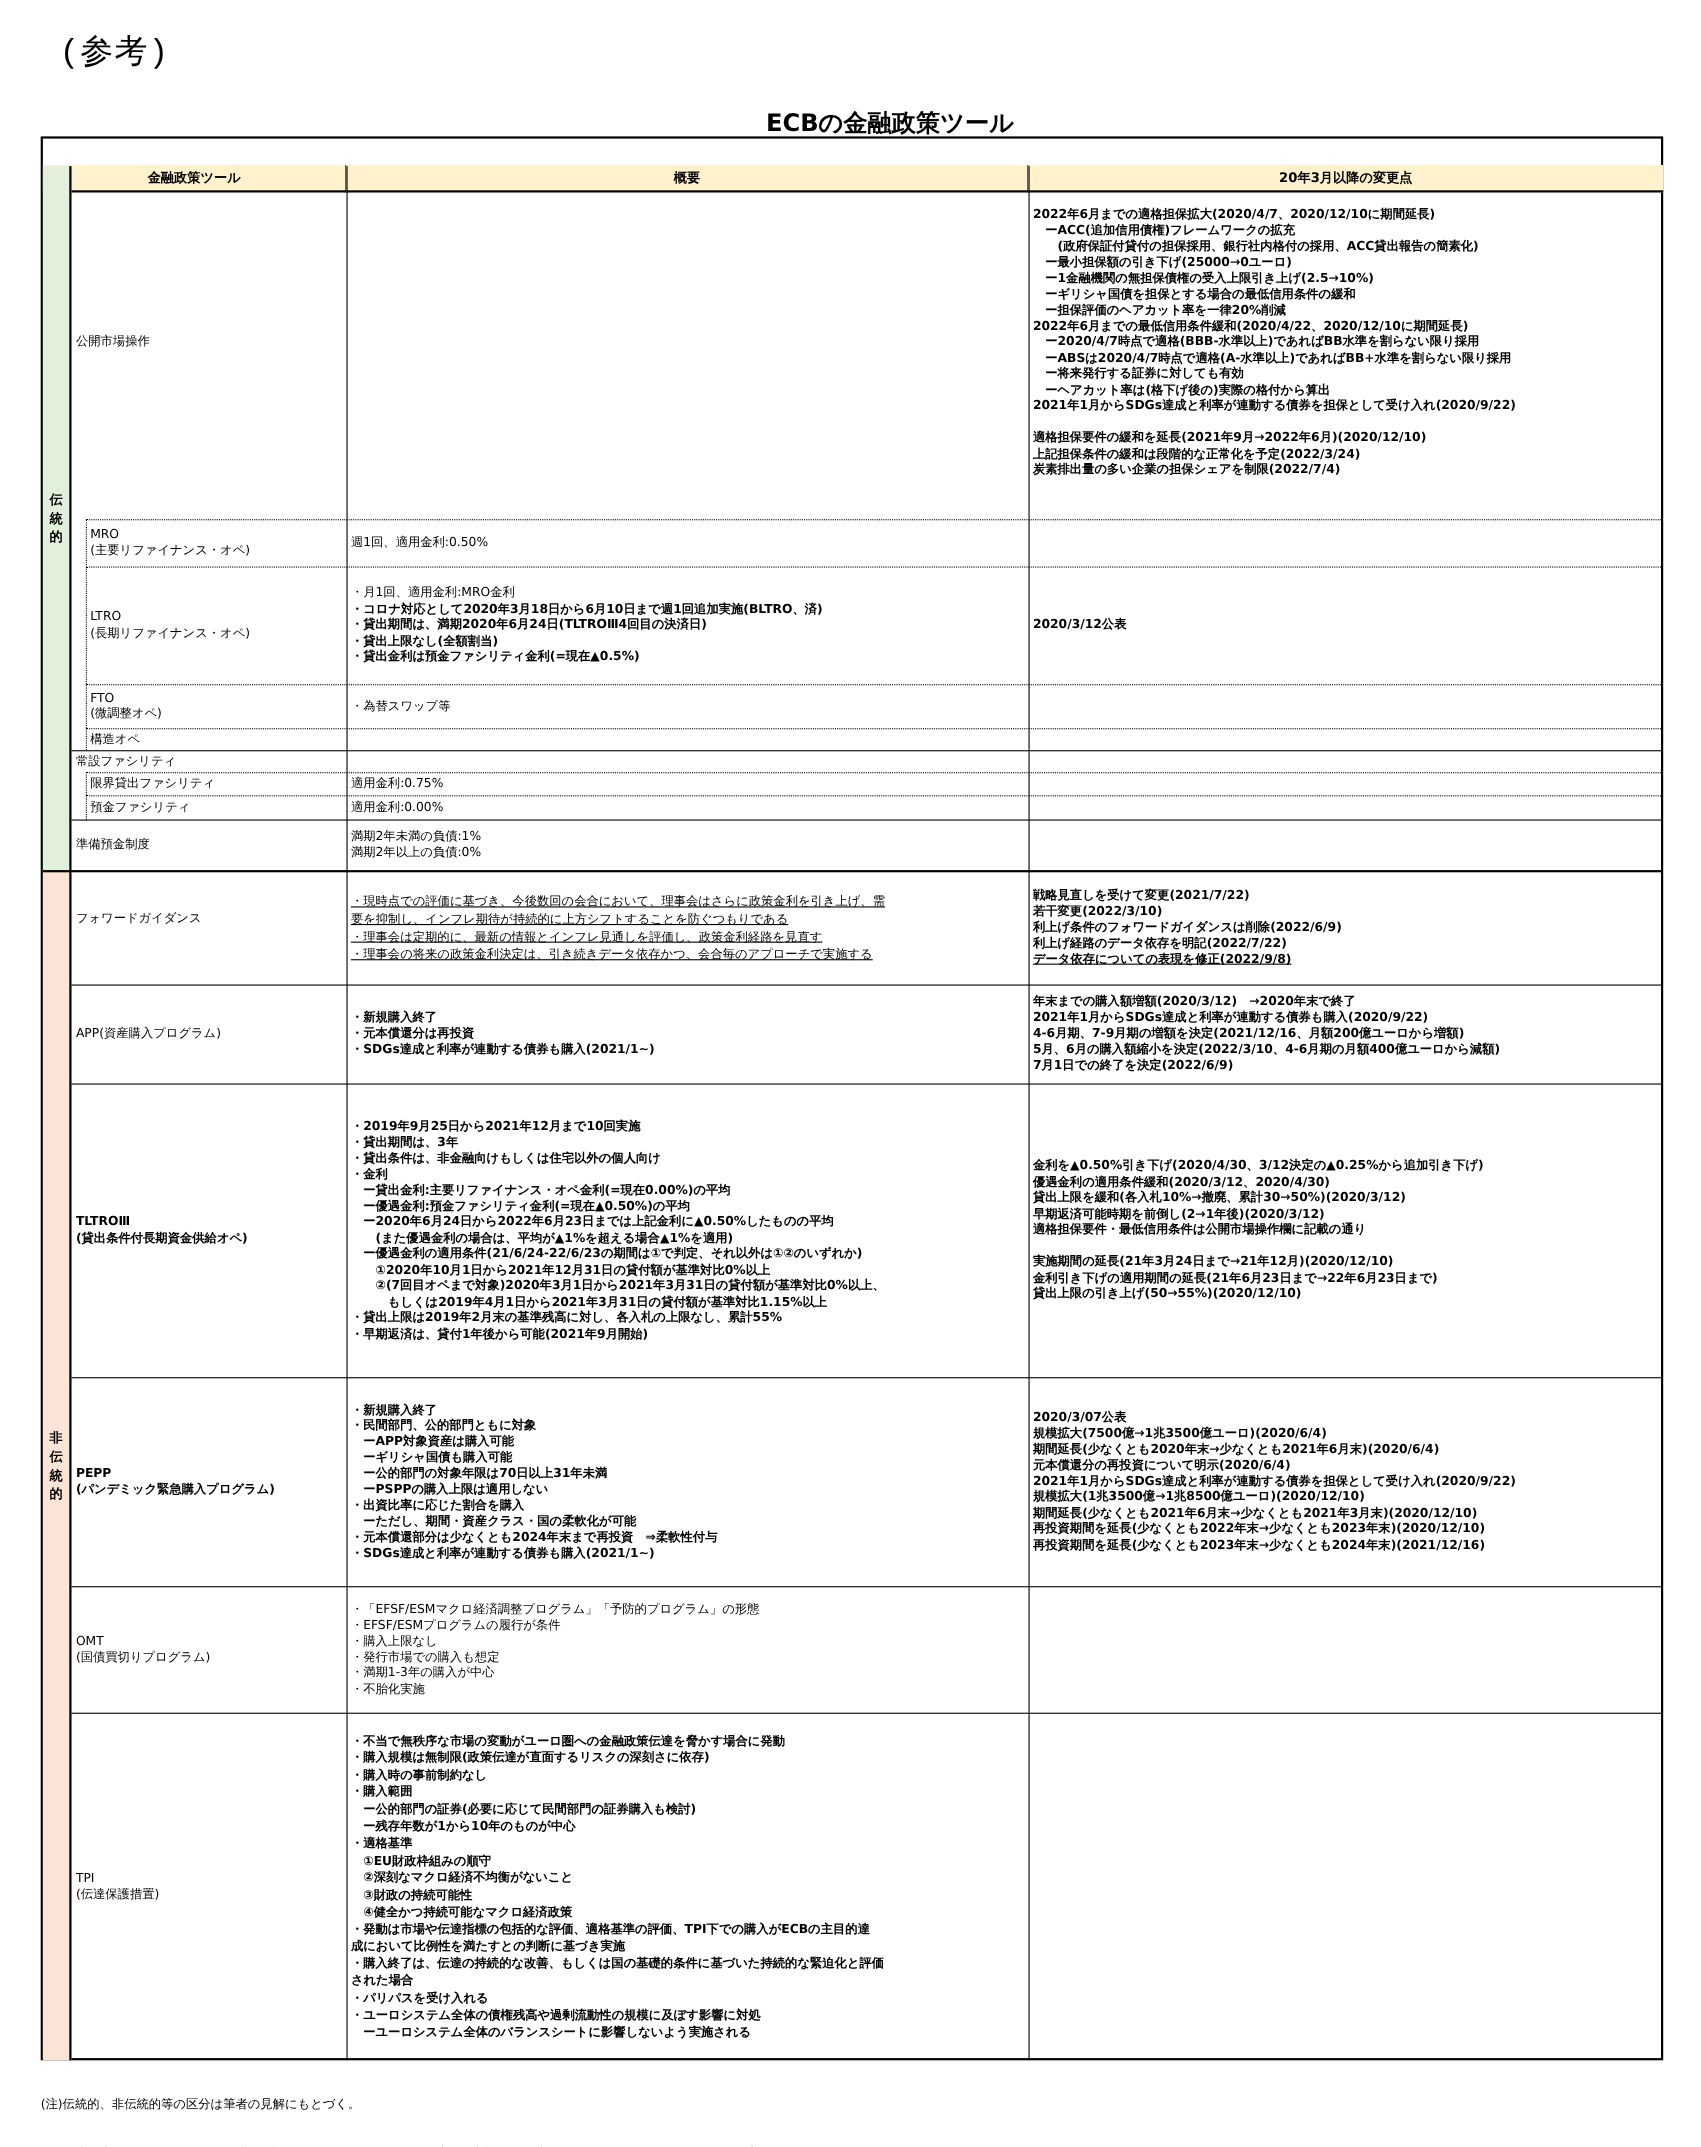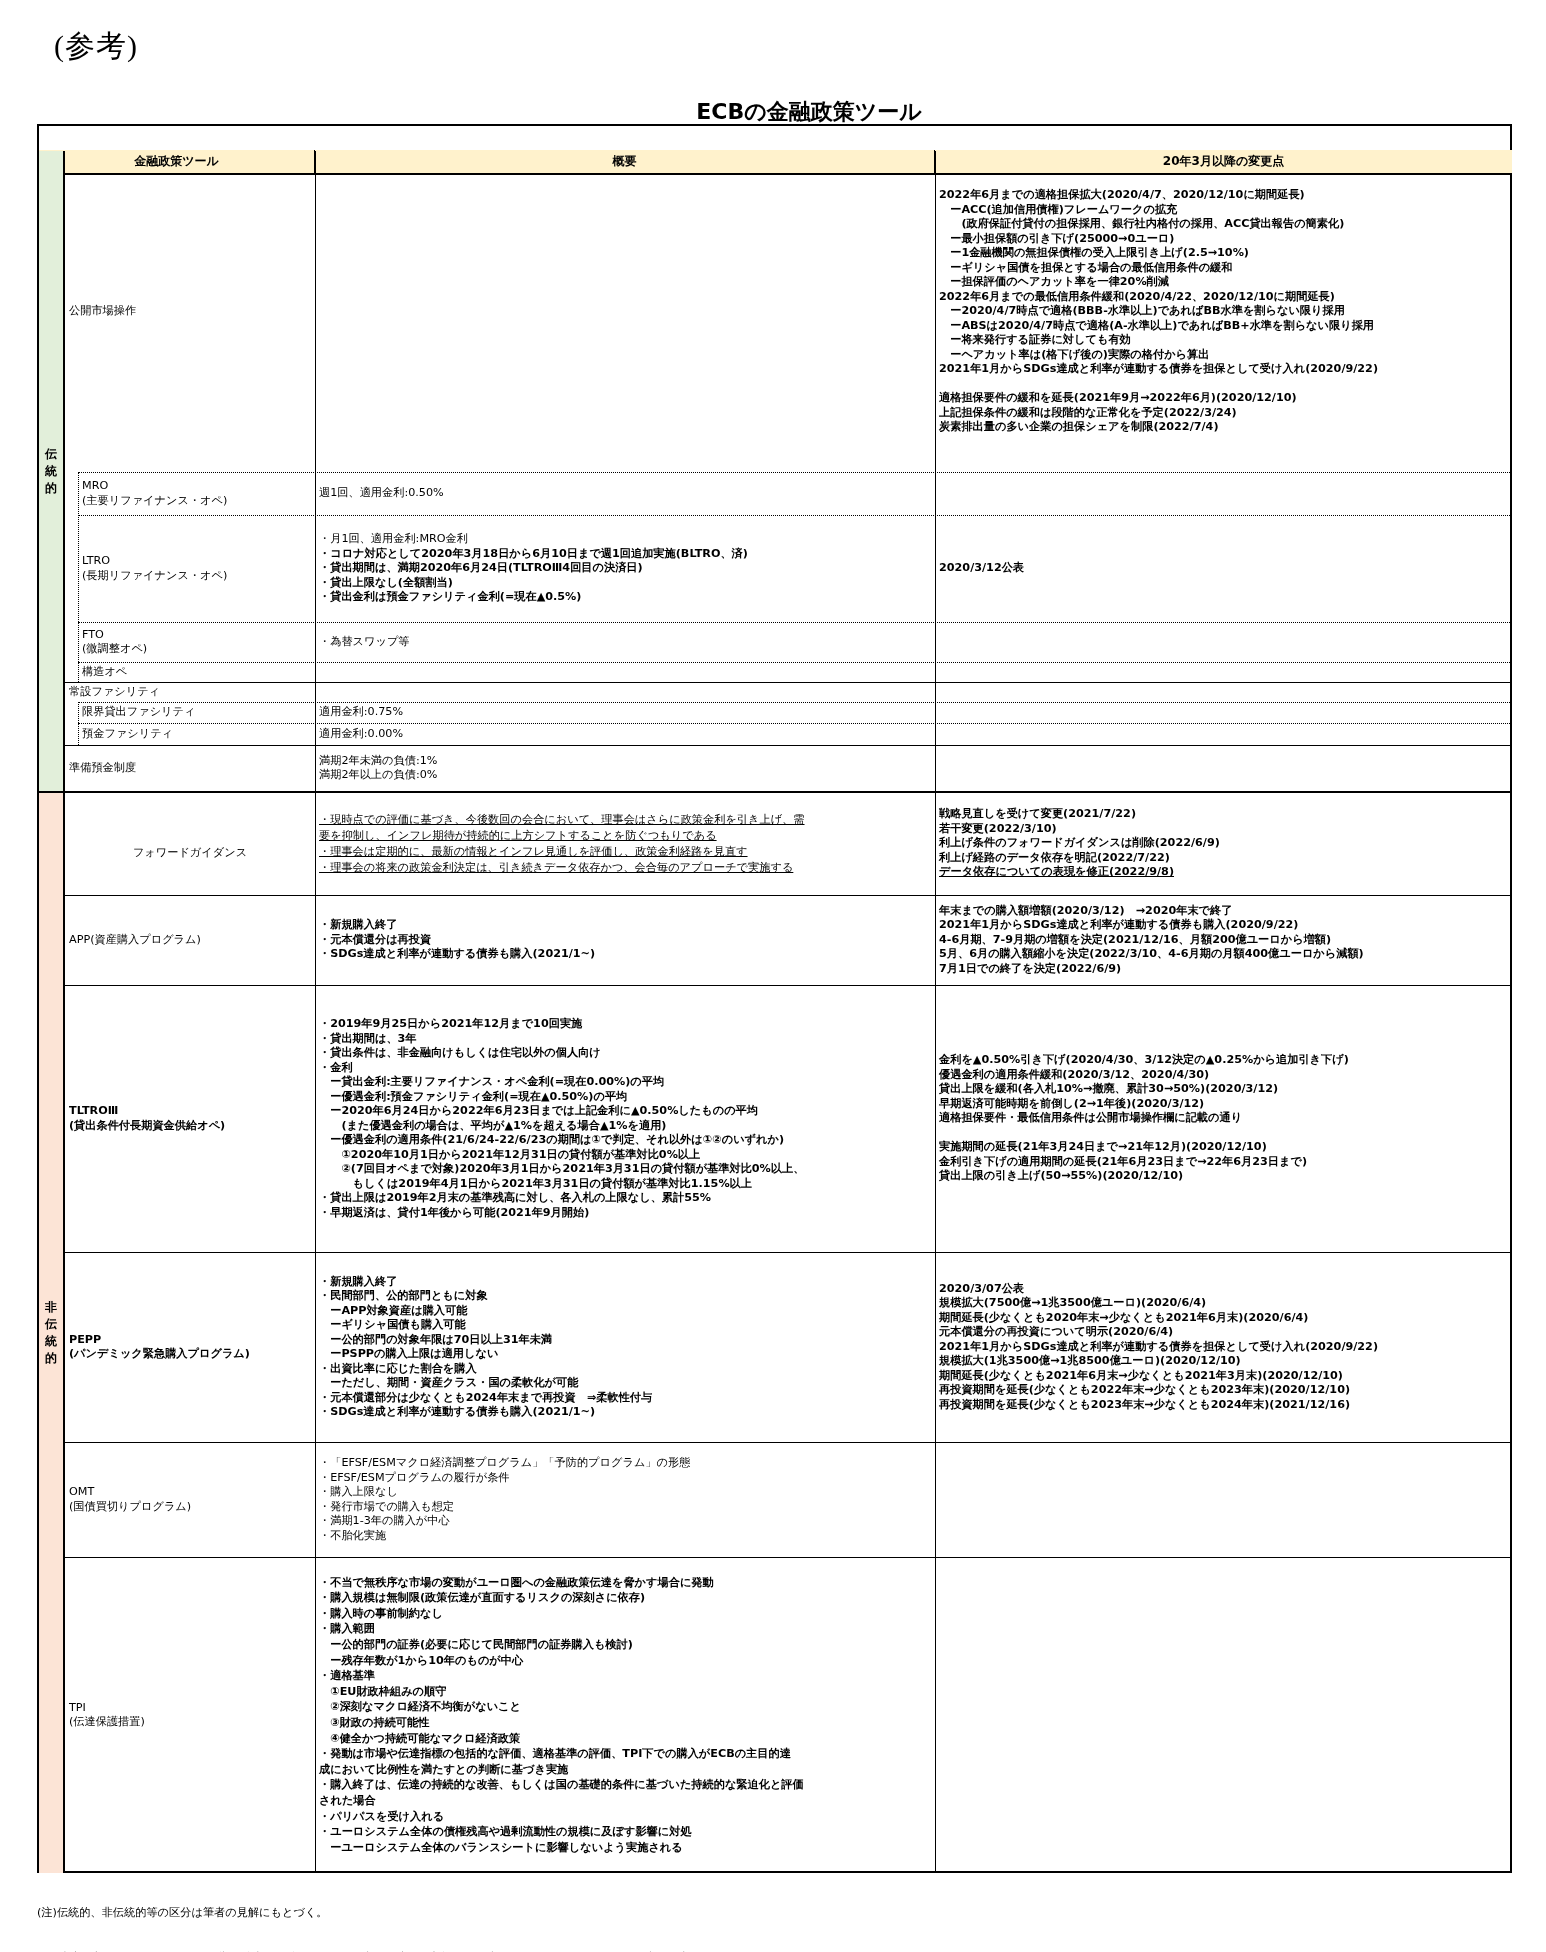--- a/index.html
+++ b/index.html
@@ -1,18 +1,18 @@
 <!DOCTYPE html>
 <html><head>
 <meta charset="utf-8">
 <style>
   html, body { margin:0; padding:0; background:#ffffff; }
   body { width:1546px; height:1952px; position:relative; overflow:hidden;
          font-family:"DejaVu Sans", "Liberation Sans", sans-serif; color:#000; }
-  .ref { position:absolute; left:54px; top:26px; font-size:30px; font-family:Liberation Serif, serif; font-weight:normal; letter-spacing:1px; }
+  .ref { position:absolute; left:54px; top:26px; font-size:30px; font-family:Liberation Mono, monospace; font-weight:normal; letter-spacing:1px; }
   .title { position:absolute; left:0; width:1546px; top:97px; text-align:center; font-size:22px; font-weight:bold;padding-left:36px; }
   .tbl { position:absolute; left:37px; top:124px; width:1475px; height:1749px; border:2px solid #000; box-sizing:border-box; }
   .hdr { position:absolute; top:0; height:25px; background:#fff2cc; border-bottom:2px solid #000; font-size:12px; font-weight:bold;
          display:flex; align-items:center; justify-content:center; box-sizing:border-box;margin-top:24px; }
   .cat { position:absolute; left:0; width:26px; box-sizing:border-box; border-right:2px solid #000; font-size:12px; font-weight:bold;
          display:flex; align-items:center; justify-content:center; text-align:center; line-height:17px; }
   .cat.trad { background:#e2efda; }
   .cat.nontrad { background:#fce4d6; }
   .cell { position:absolute; box-sizing:border-box; font-size:11.2px; line-height:14.5px; padding:2px 4px; white-space:pre; overflow:hidden;
           display:flex; flex-direction:column; justify-content:center; }
@@ -125,21 +125,21 @@
   <div class="cell" style="left:276px;width:620px;top:597px;height:22px;">
     <span class="line">適用金利:0.00%</span>
   </div>
 
   <div class="cell" style="left:26px;width:250px;top:619px;height:46px;">準備預金制度</div>
   <div class="cell" style="left:276px;width:620px;top:619px;height:46px;">
     <span class="line">満期2年未満の負債:1%</span>
     <span class="line">満期2年以上の負債:0%</span>
   </div>
 
-  <div class="cell" style="left:26px;width:250px;top:676px;height:103px;text-align:center;">フォワードガイダンス</div>
+  <div class="cell" style="left:26px;width:250px;top:658px;height:103px;">フォワードガイダンス</div>
   <div class="cell u" style="left:276px;width:620px;top:666px;height:103px;line-height:16px;">
     <span class="line">・現時点での評価に基づき、今後数回の会合において、理事会はさらに政策金利を引き上げ、需</span>
     <span class="line">要を抑制し、インフレ期待が持続的に上方シフトすることを防ぐつもりである</span>
     <span class="line">・理事会は定期的に、最新の情報とインフレ見通しを評価し、政策金利経路を見直す</span>
     <span class="line">・理事会の将来の政策金利決定は、引き続きデータ依存かつ、会合毎のアプローチで実施する</span>
   </div>
   <div class="cell b" style="left:896px;width:577px;top:666px;height:103px;">
     <span class="line">戦略見直しを受けて変更(2021/7/22)</span>
     <span class="line">若干変更(2022/3/10)</span>
     <span class="line">利上げ条件のフォワードガイダンスは削除(2022/6/9)</span>

